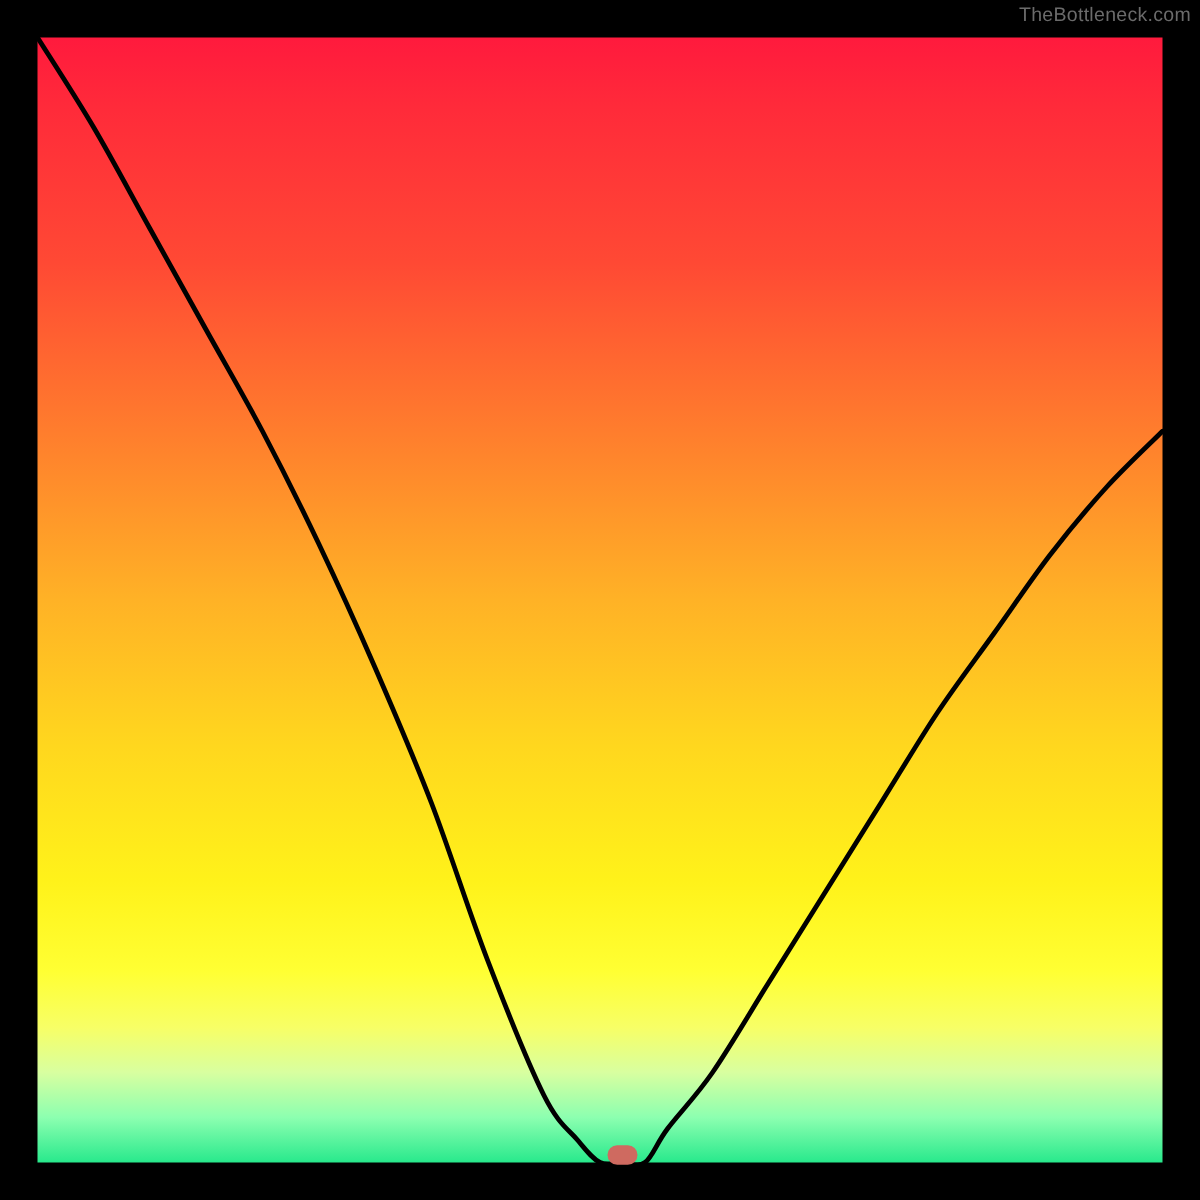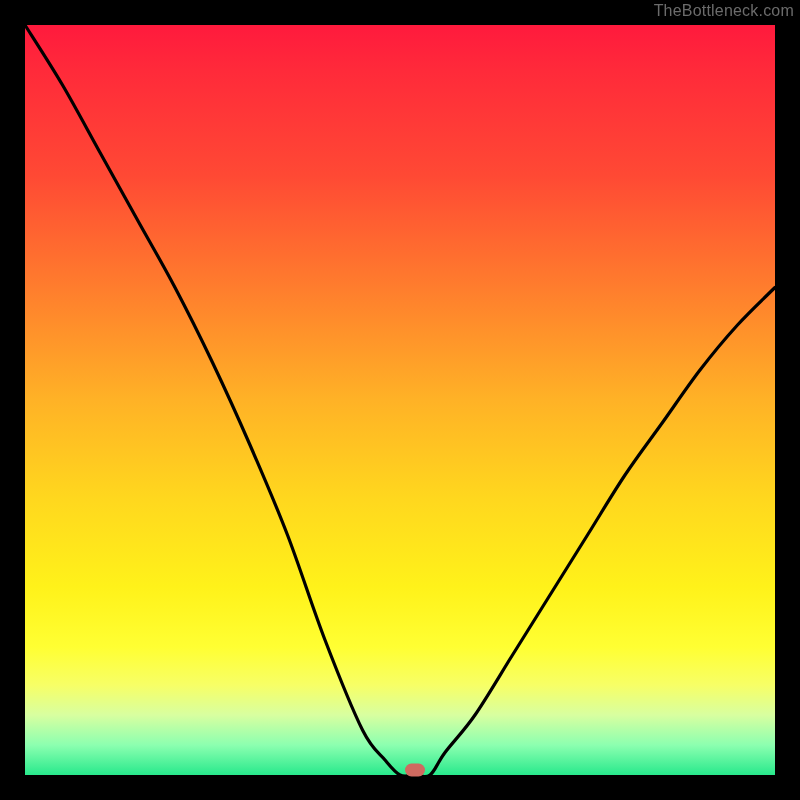--- a/index.html
+++ b/index.html
@@ -38,21 +38,21 @@
       #d8ffa0 92%,
       #8cffb0 96%,
       #28e98c 100%
     );
   }
   .watermark {
     position: absolute;
     top: 2px;
     right: 6px;
     font-family: Arial, Helvetica, sans-serif;
-    font-size: 16px;
+    font-size: 13px;
     color: #6b6b6b;
     letter-spacing: 0.2px;
     user-select: none;
   }
   svg.curve {
     position: absolute;
     left: 0;
     top: 0;
     width: 750px;
     height: 750px;

